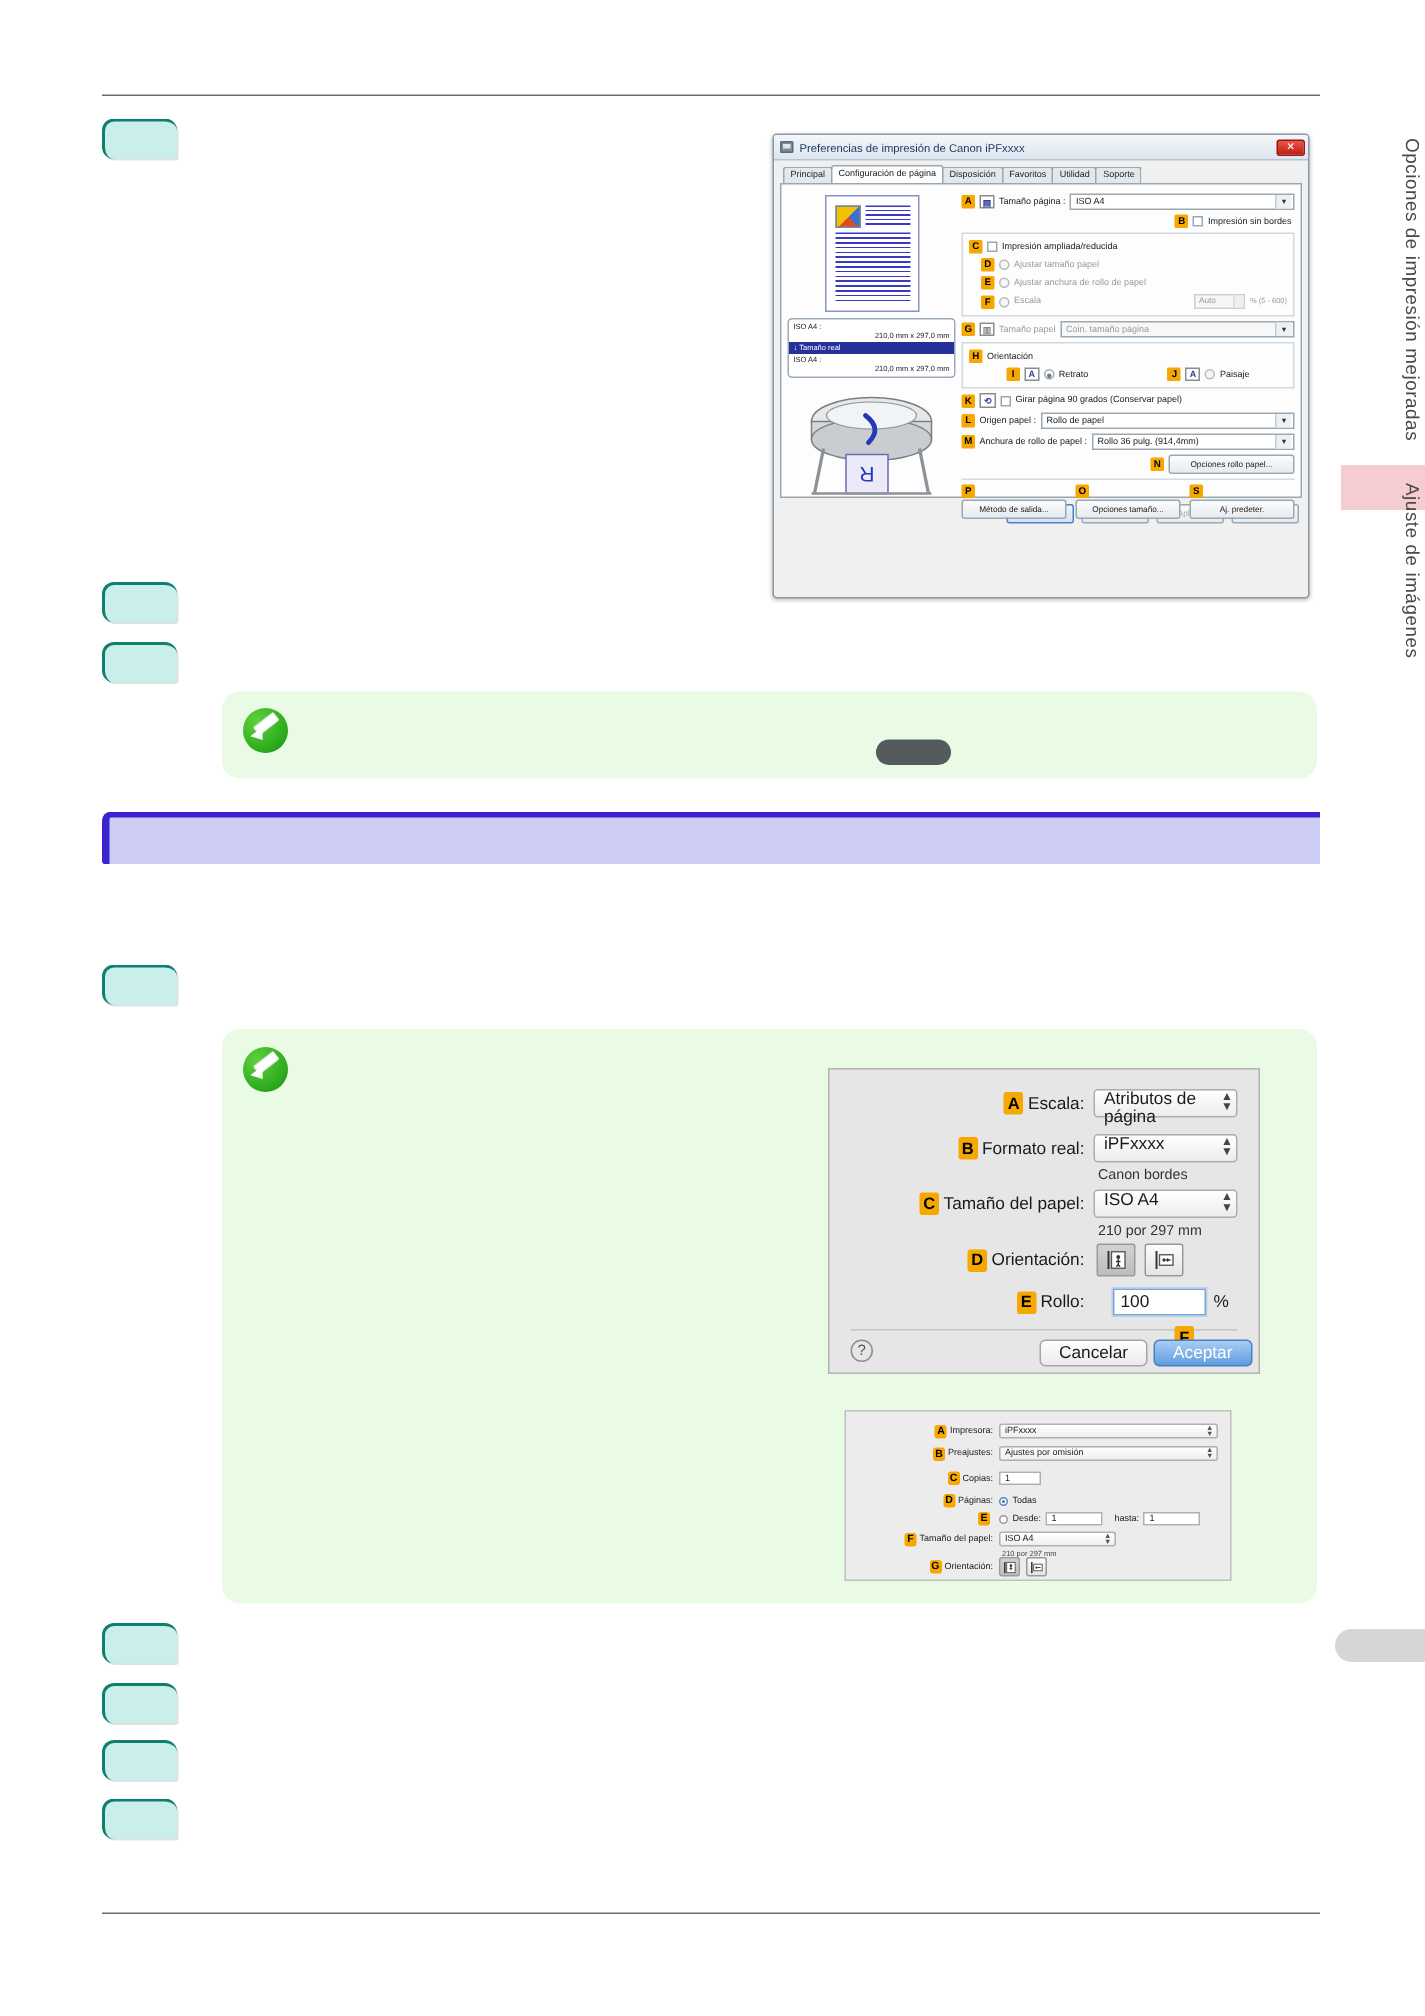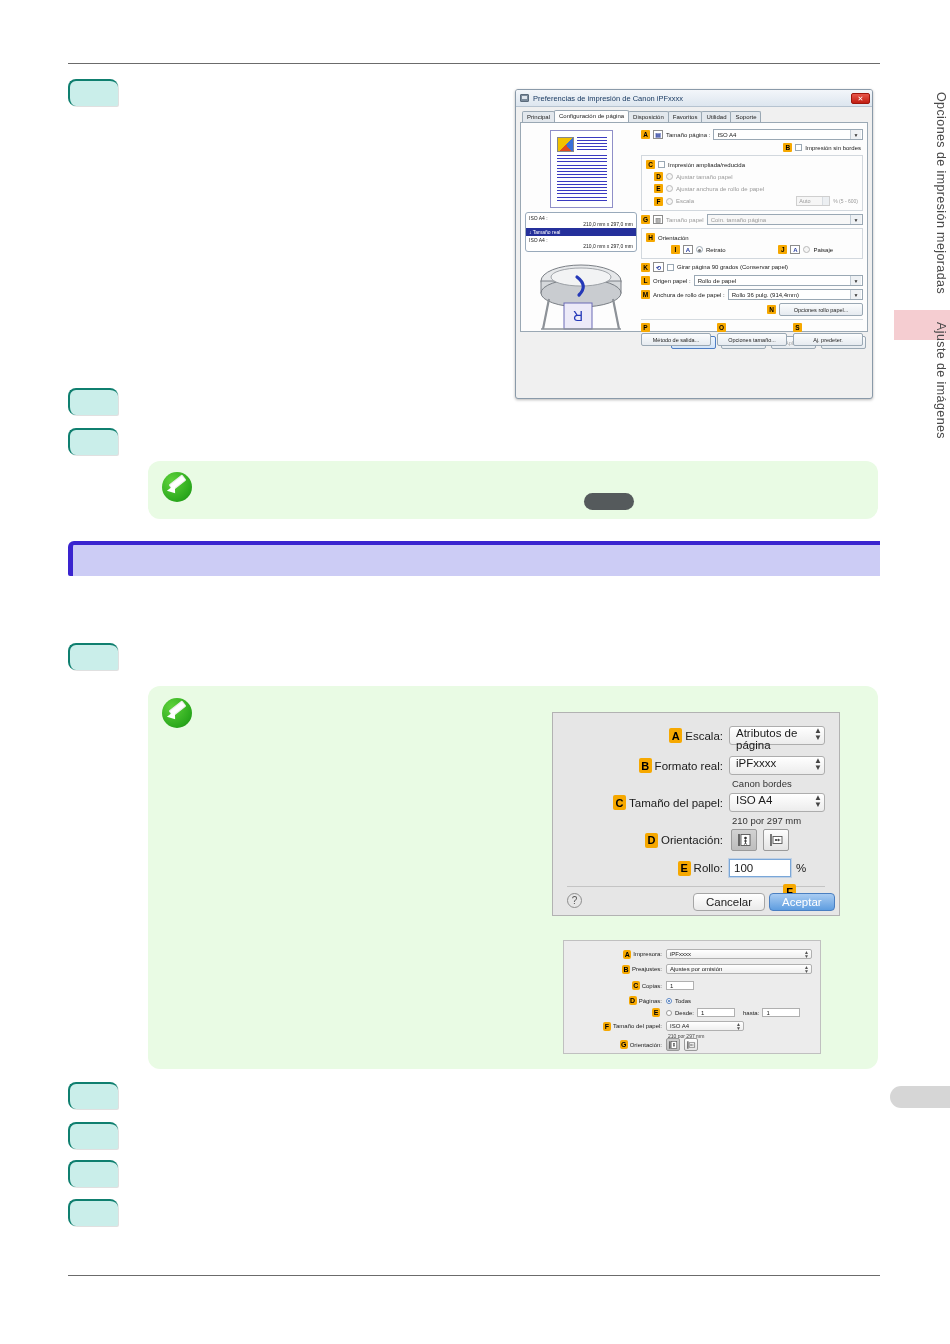--- a/index.html
+++ b/index.html
@@ -500,21 +500,21 @@
           <path d="M9.2 8 L12.3 8 M10.4 6.8 L10.4 9.2" stroke="#333" stroke-width=".9"></path>
         </svg>
       </span>
     </div>
 
     <div class="mrow" style="position:absolute; left:14px; top:146px;">
       <span style="width:156px; display:flex; justify-content:flex-end; align-items:center;">
         <span class="mbadge">E</span>
         <span class="mlabel">Rollo:</span>
       </span>
-      <span class="mfield" style="margin-left:6px">
+      <span class="mfield" style="margin-left:19px">
         <span>100</span>
       </span>
       <span class="mlabel" style="margin-left:5px">%</span>
     </div>
 
     <div class="msep" style="position:absolute; left:14px; right:14px; top:173px;"></div>
 
     <div class="mhelp" style="position:absolute; left:14px; top:180px;">?</div>
 
     <div class="mbadge" style="position:absolute; left:230px; top:171px; width:13px; height:15px; font-size:11px;">F</div>

